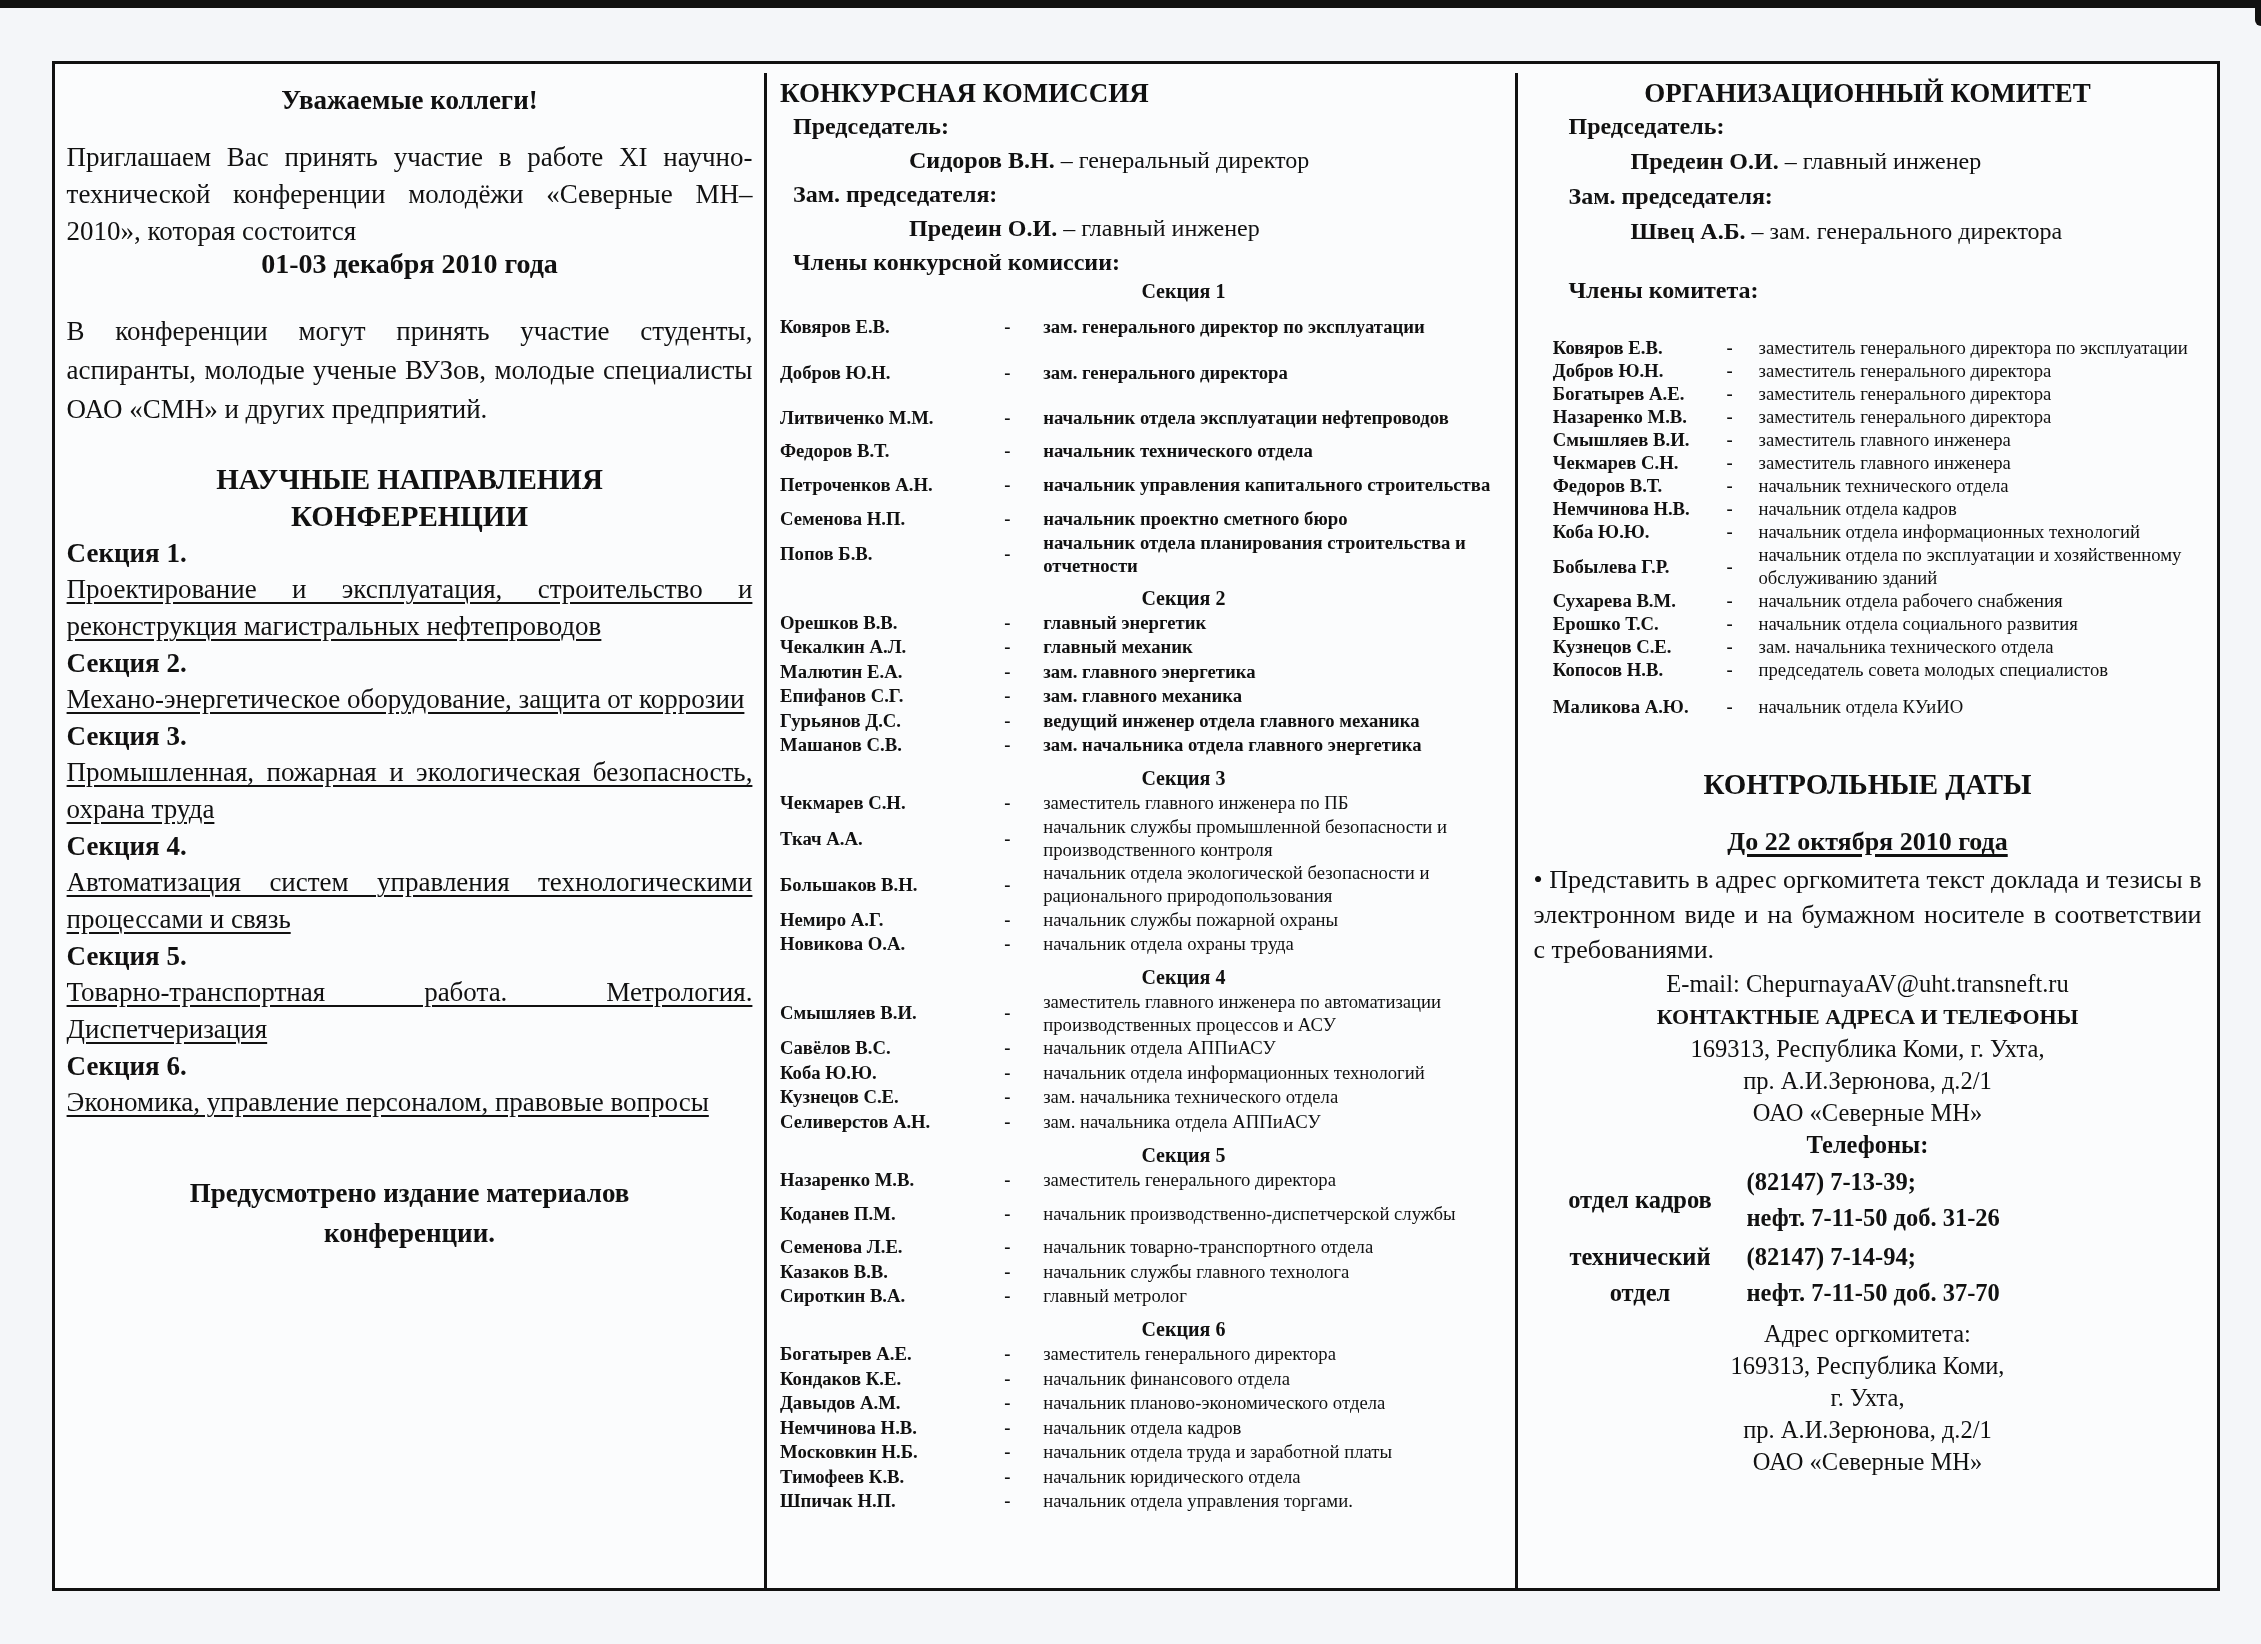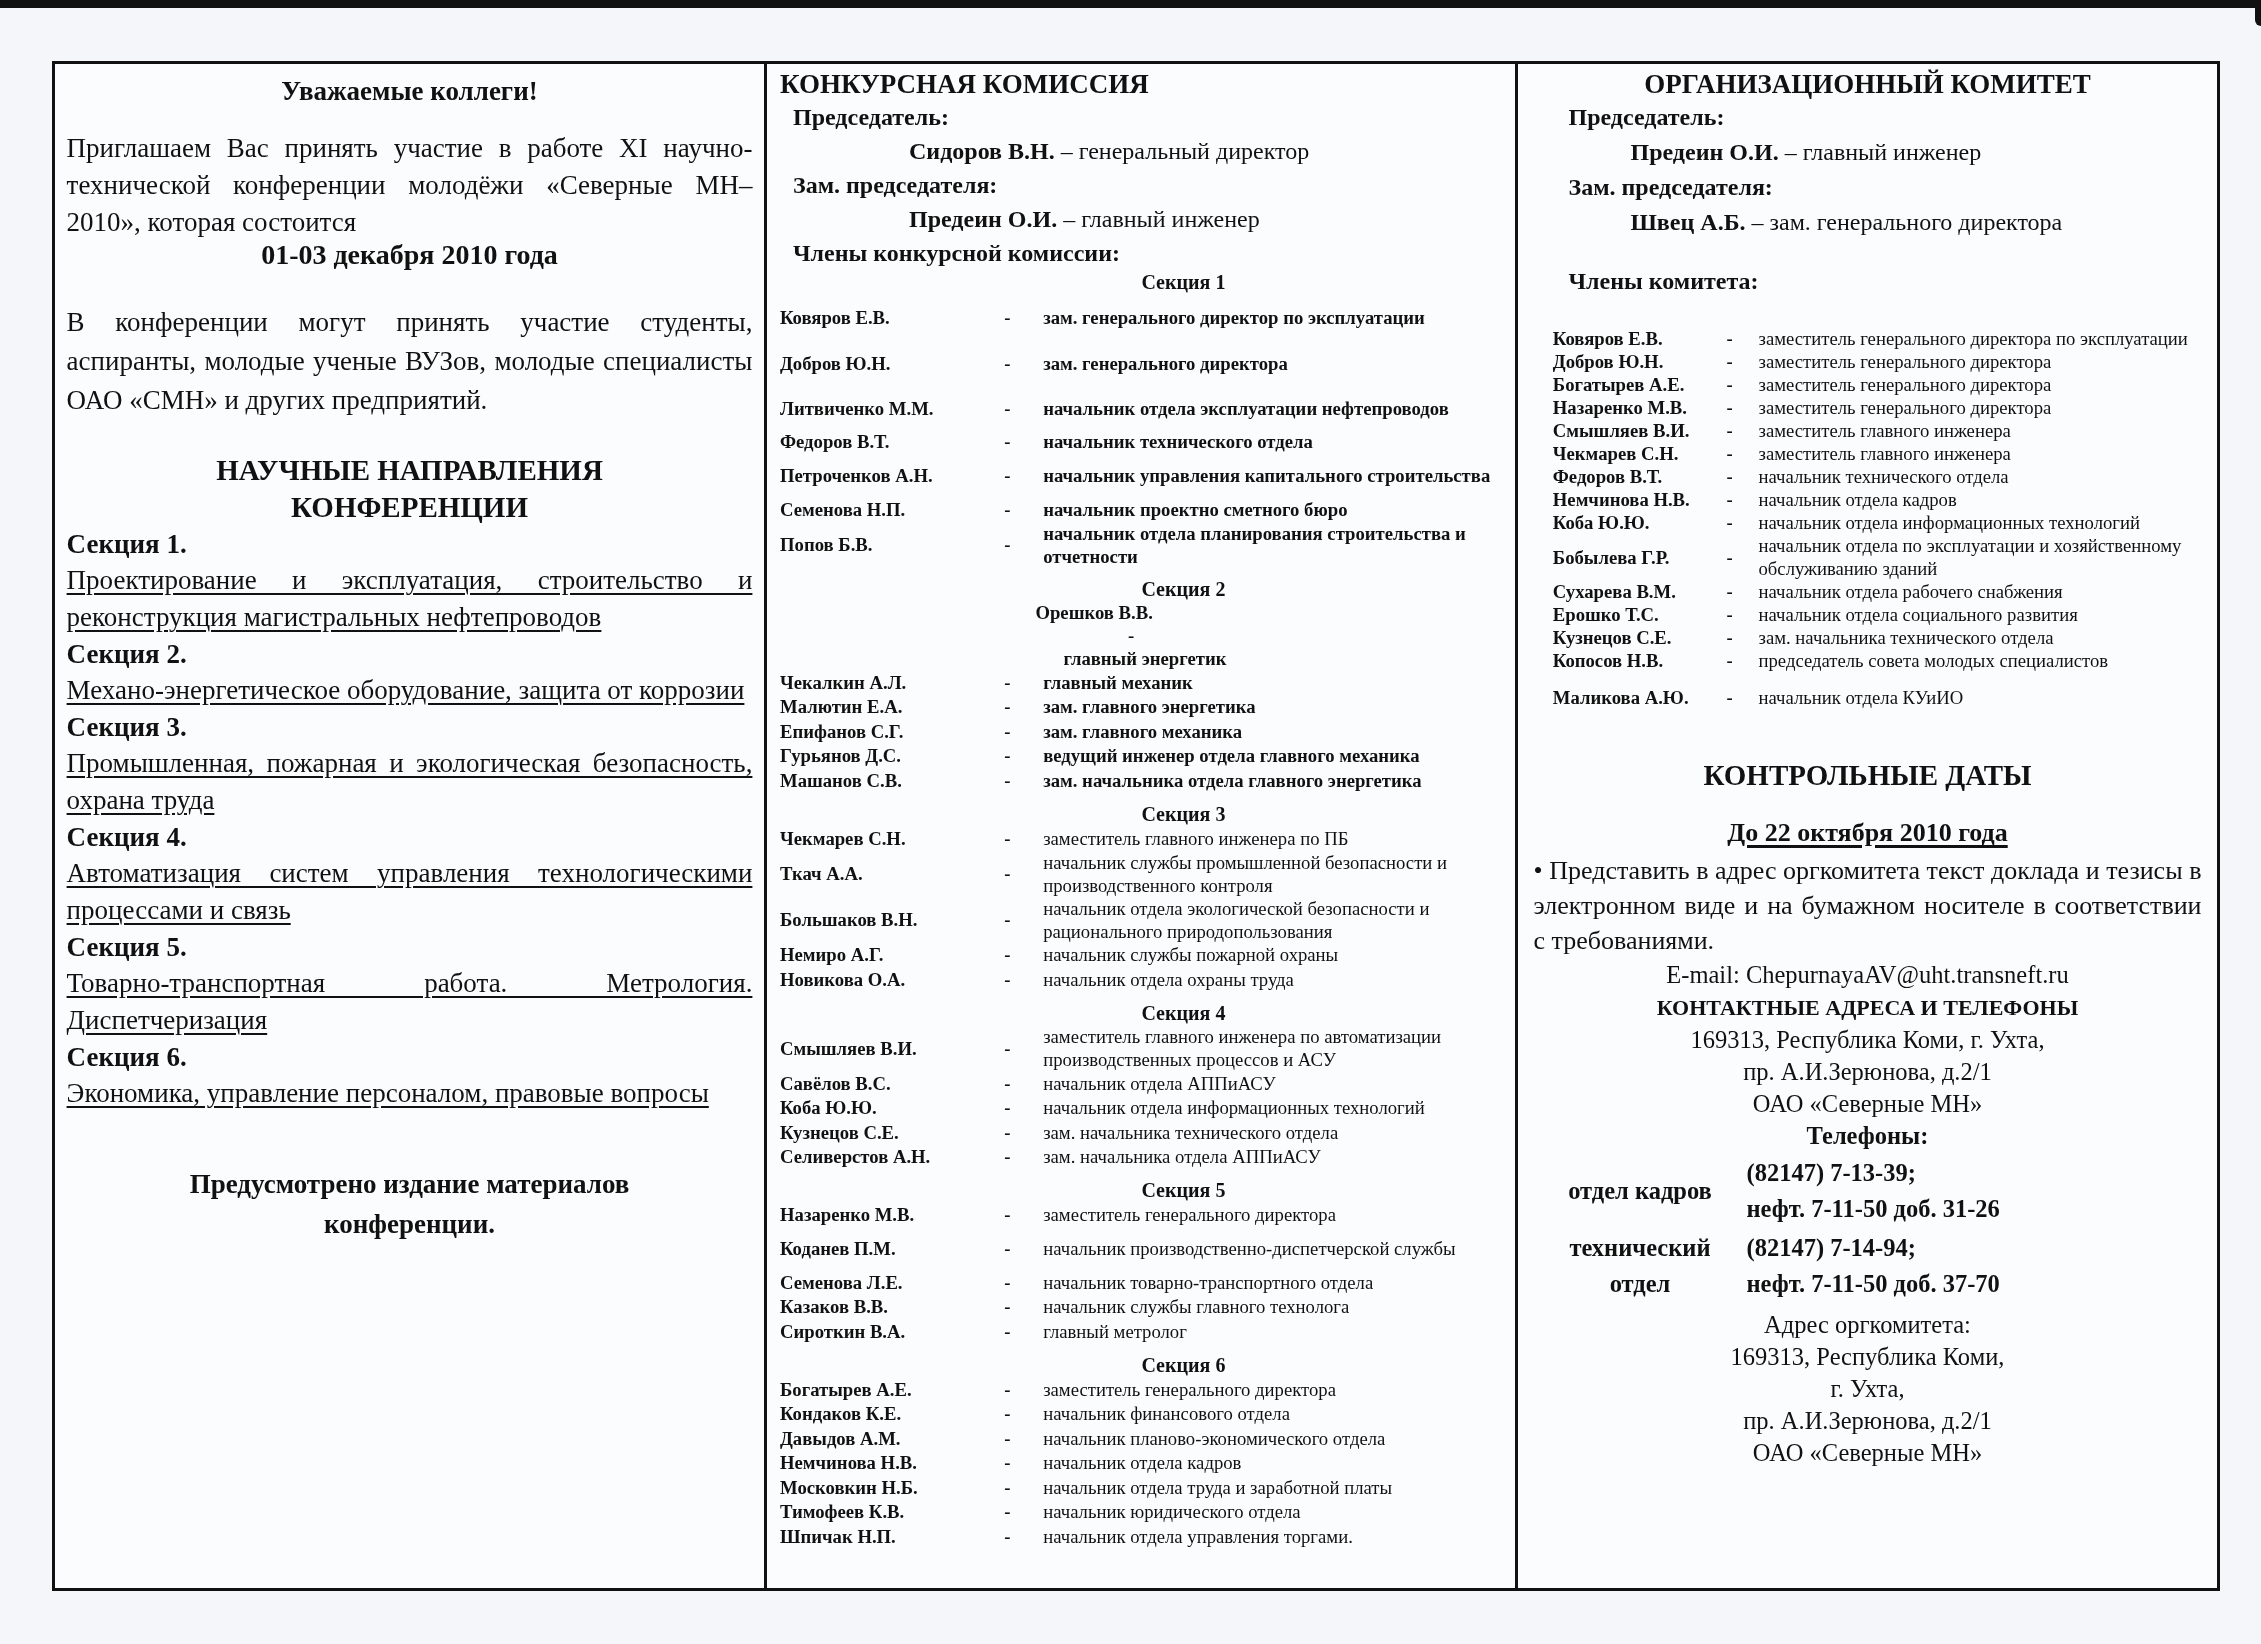--- a/index.html
+++ b/index.html
@@ -7,21 +7,21 @@
     width:2261px; height:1644px; position:relative; overflow:hidden;
     background:#f4f6f9;
     font-family:"Liberation Serif", serif; color:#111;
   }
   .scan-top { position:absolute; left:0; top:0; width:2261px; height:7.7px; background:#111; }
   .scan-edge-r { position:absolute; right:0; top:0; width:6.4px; height:26px; background:#111; border-bottom-left-radius:19.3px; }
   .page {
     position:absolute; left:52px; top:61px; width:2168px; height:1530px;
     border:3.9px solid #111; box-sizing:border-box; background:#fbfcfd;
   }
-  .col { position:absolute; top:0; bottom:0; box-sizing:border-box; }
+  .col { position:absolute; top:9px; bottom:0; box-sizing:border-box; }
   .col1 { left:0; width:709px; padding:6.4px 11.6px 0 11.6px; }
   .col2 { left:709px; width:751px; border-left:3.2px solid #111; padding:5.2px 5.2px 0 13px; }
   .col3 { left:1460px; right:0; border-left:3.2px solid #111; padding:5.2px 15.5px 0 15.5px; }
 
   
   .h-center { text-align:center; font-weight:bold; }
   .c1-greet { font-size:27px; margin-top:5.2px; }
   .c1-para { font-size:27px; line-height:37px; text-align:justify; margin:23px 0 0 0; }
   .c1-date { font-size:28px; font-weight:bold; text-align:center; margin-top:-1.3px; }
   .c1-para2 { font-size:27px; line-height:39px; text-align:justify; margin:32px 0 0 0; }
@@ -138,21 +138,21 @@
           <span class="ds">-</span>
           <span class="ps">начальник проектно сметного бюро</span>
         </div>
         <div class="mrow b" style="min-height: 43px;">
           <span class="nm">Попов Б.В.</span>
           <span class="ds">-</span>
           <span class="ps">начальник отдела планирования строительства и отчетности</span>
         </div>
         <div class="gap-s"></div>
         <div class="sec-head">Секция 2</div>
-        <div class="mrow b" style="min-height: 24.5px; flex-direction: column;">
+        <div class="mrow b" style="min-height: 24.5px;">
           <span class="nm">Орешков В.В.</span>
           <span class="ds">-</span>
           <span class="ps">главный энергетик</span>
         </div>
         <div class="mrow b" style="min-height: 24.5px;">
           <span class="nm">Чекалкин А.Л.</span>
           <span class="ds">-</span>
           <span class="ps">главный механик</span>
         </div>
         <div class="mrow b" style="min-height: 24.5px;">

